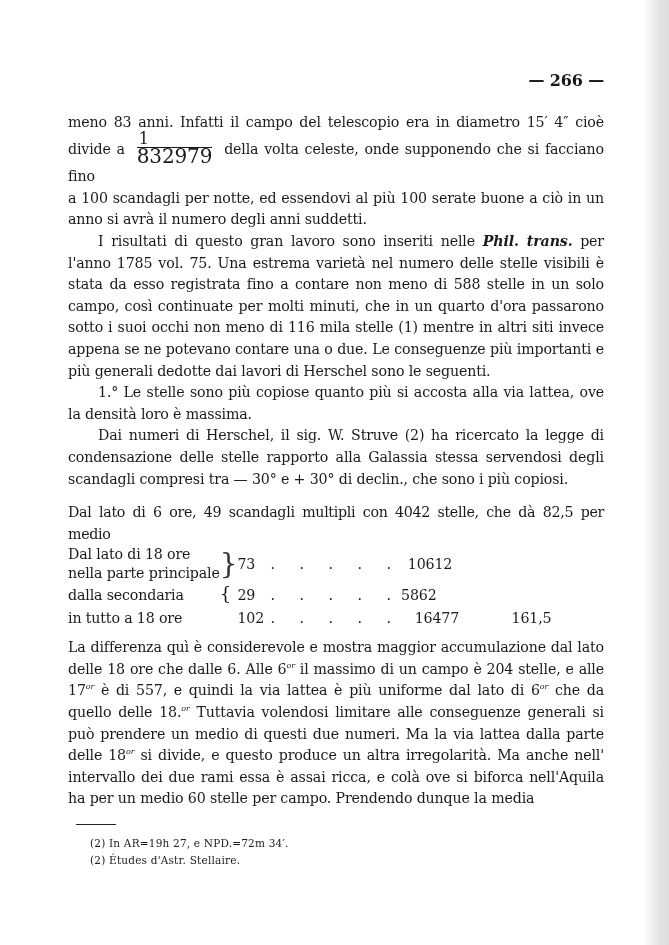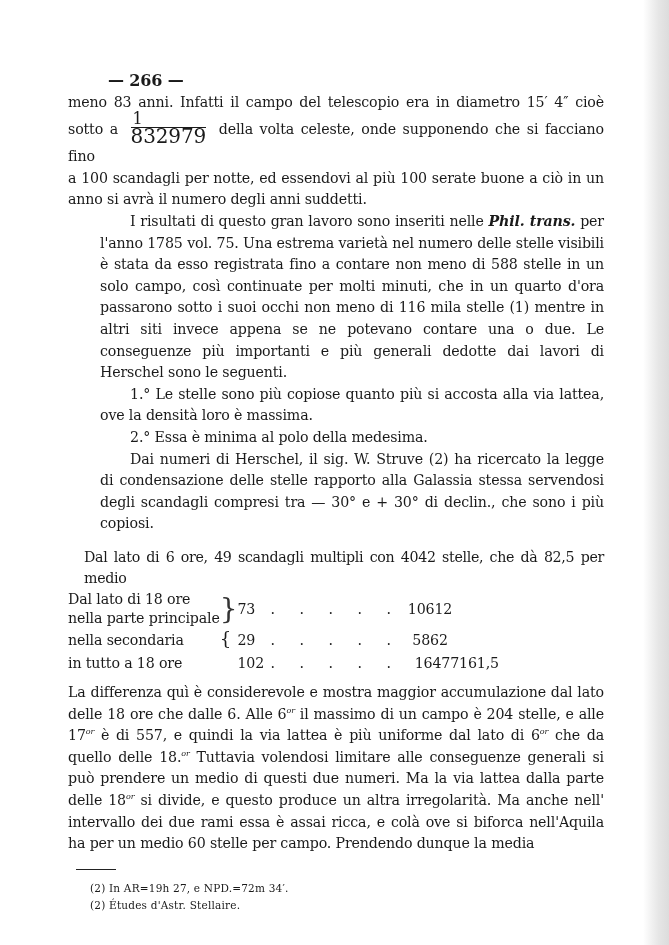--- a/index.html
+++ b/index.html
@@ -13,25 +13,25 @@
     .edge {
       position: absolute; top: 0; right: 0; width: 26px; height: 945px;
       background: linear-gradient(to right, rgba(255,255,255,0), #e6e6e6 60%, #dcdcdc);
     }
     .page {
       position: absolute; left: 68px; top: 70px; width: 536px;
       font-size: 14.2px; line-height: 21.6px;
       letter-spacing: -0.15px;
     }
     .page-number {
-      text-align: left; font-size: 16px; font-weight: bold;
-      margin-bottom: 0; padding-left: 40px;
+      text-align: right; font-size: 16px; font-weight: bold;
+      margin-bottom: 20px; padding-left: 40px;
     }
     p { margin: 0; text-align: justify; text-align-last: auto; }
-    .indent { text-indent: 30px; margin-left: 32px; }
+    .indent { text-indent: 30px; }
     .justify-last { text-align-last: justify; }
     .frac-line {
       display: block;
     }
     .frac {
       display: inline-block; vertical-align: middle; text-align: center;
       margin: 0 6px; line-height: 16px; position: relative; top: -2px;
     }
     .frac .n { display: block; border-bottom: 1.3px solid #1a1a1a; padding: 0 2px; font-size: 16px; }
     .frac .d { display: block; font-size: 20px; }
@@ -50,71 +50,70 @@
 <body>
 
 <div class="edge"></div>
 
 <div class="page">
   <div class="page-number">— 266 —</div>
 
   <p>
     <span class="frac-line justify-last" style="display:block;text-align:justify;text-align-last:justify;">meno 83 anni. Infatti il campo del telescopio  era in diametro 15′ 4″ cioè</span>
     <span style="display:block;text-align:justify;text-align-last:justify;">
-      <span>sotto a</span>
+      <span>divide a</span>
       <span class="frac">
         <span class="n">1</span>
         <span class="d">832979</span>
       </span>
       <span>della volta celeste, onde supponendo che si facciano fino</span>
     </span>
     <span style="display:block;">a 100 scandagli per notte, ed essendovi al più 100 serate buone a ciò in un anno si avrà il numero degli anni suddetti.</span>
   </p>
 
   <p class="indent">
     <span>I risultati di questo gran lavoro sono inseriti nelle</span>
     <i>Phil. trans.</i>
     <span>per l'anno 1785 vol. 75. Una estrema varietà nel numero delle stelle visibili è stata da esso registrata fino a contare non meno di 588 stelle in un solo campo, così continuate per molti minuti, che in un quarto d'ora passarono sotto i suoi occhi non meno di 116 mila stelle (1) mentre in altri siti invece appena se ne potevano contare una o due. Le conseguenze più importanti e più generali dedotte dai lavori di Herschel sono le seguenti.</span>
   </p>
 
   <p class="indent">1.° Le stelle sono più copiose quanto più si accosta alla via lattea, ove la densità loro è massima.</p>
-  <p class="indent">2.° Essa è minima al polo della medesima.</p>
   <p class="indent">Dai numeri di Herschel, il sig. W. Struve (2) ha ricercato la legge di condensazione delle stelle rapporto alla Galassia stessa servendosi degli scandagli compresi tra — 30° e + 30° di declin., che sono i più copiosi.</p>
 
   <div class="tbl-gap"></div>
-  <p style="text-align:justify;text-align-last:justify;letter-spacing:-0.3px;margin-left:16px;">Dal lato di 6 ore, 49 scandagli multipli con 4042 stelle, che dà 82,5 per medio</p>
+  <p style="text-align:justify;text-align-last:justify;letter-spacing:-0.3px;">Dal lato di 6 ore, 49 scandagli multipli con 4042 stelle, che dà 82,5 per medio</p>
 
   <table class="data">
     <tbody>
         <tr>
       <td style="width:150px;">
         <div>Dal lato di 18 ore</div>
         <div>nella parte principale</div>
       </td>
       <td style="width:16px;"><span class="brace">}</span></td>
       <td style="width:34px;vertical-align:middle;margin-left:36px;">73</td>
       <td style="width:110px;vertical-align:middle;" class="dots">. . . . .</td>
       <td style="width:60px;vertical-align:middle;text-align:center;">10612</td>
       <td style="width:160px;vertical-align:middle;text-align:center;"></td>
     </tr>
     <tr>
-      <td style="line-height:24px;">nella secondaria</td>
+      <td style="line-height:24px;">dalla secondaria</td>
       <td style="line-height:24px;"><span class="brace-small">{</span></td>
       <td style="line-height:24px;margin-top:21px;">29</td>
       <td class="dots" style="line-height:24px;">. . . . .</td>
-      <td style="text-align:center;line-height:24px;margin-top:46px;">5862</td>
+      <td style="text-align:left;line-height:24px;margin-top:46px;">5862</td>
       <td style="text-align:center;line-height:24px;"></td>
     </tr>
     <tr>
       <td style="line-height:22px;">in tutto a 18 ore</td>
       <td></td>
       <td style="line-height:22px;">102</td>
       <td class="dots" style="line-height:22px;">. . . . .</td>
       <td style="text-align:right;line-height:22px;">16477</td>
-      <td style="line-height:22px;">161,5</td>
+      <td style="text-align:center;line-height:22px;">161,5</td>
     </tr>
   </tbody>
     </table>
 
   <div style="height:8px;"></div>
   <p>
     <span>La differenza quì è considerevole e mostra maggior accumulazione dal lato delle 18 ore che dalle 6. Alle 6</span><sup>or</sup><span> il massimo di un campo è 204 stelle, e alle 17</span><sup>or</sup><span> è di 557, e quindi la via lattea è più uniforme dal lato di 6</span><sup>or</sup><span> che da quello delle 18.</span><sup>or</sup><span> Tuttavia volendosi limitare alle conseguenze generali si può prendere un medio di questi due numeri. Ma la via lattea dalla parte delle 18</span><sup>or</sup><span> si divide, e questo produce un altra irregolarità. Ma anche nell' intervallo dei due rami essa è assai ricca, e colà ove si biforca nell'Aquila ha per un medio 60 stelle per campo. Prendendo dunque la media</span>
   </p>
 
   <div class="footrule"></div>

